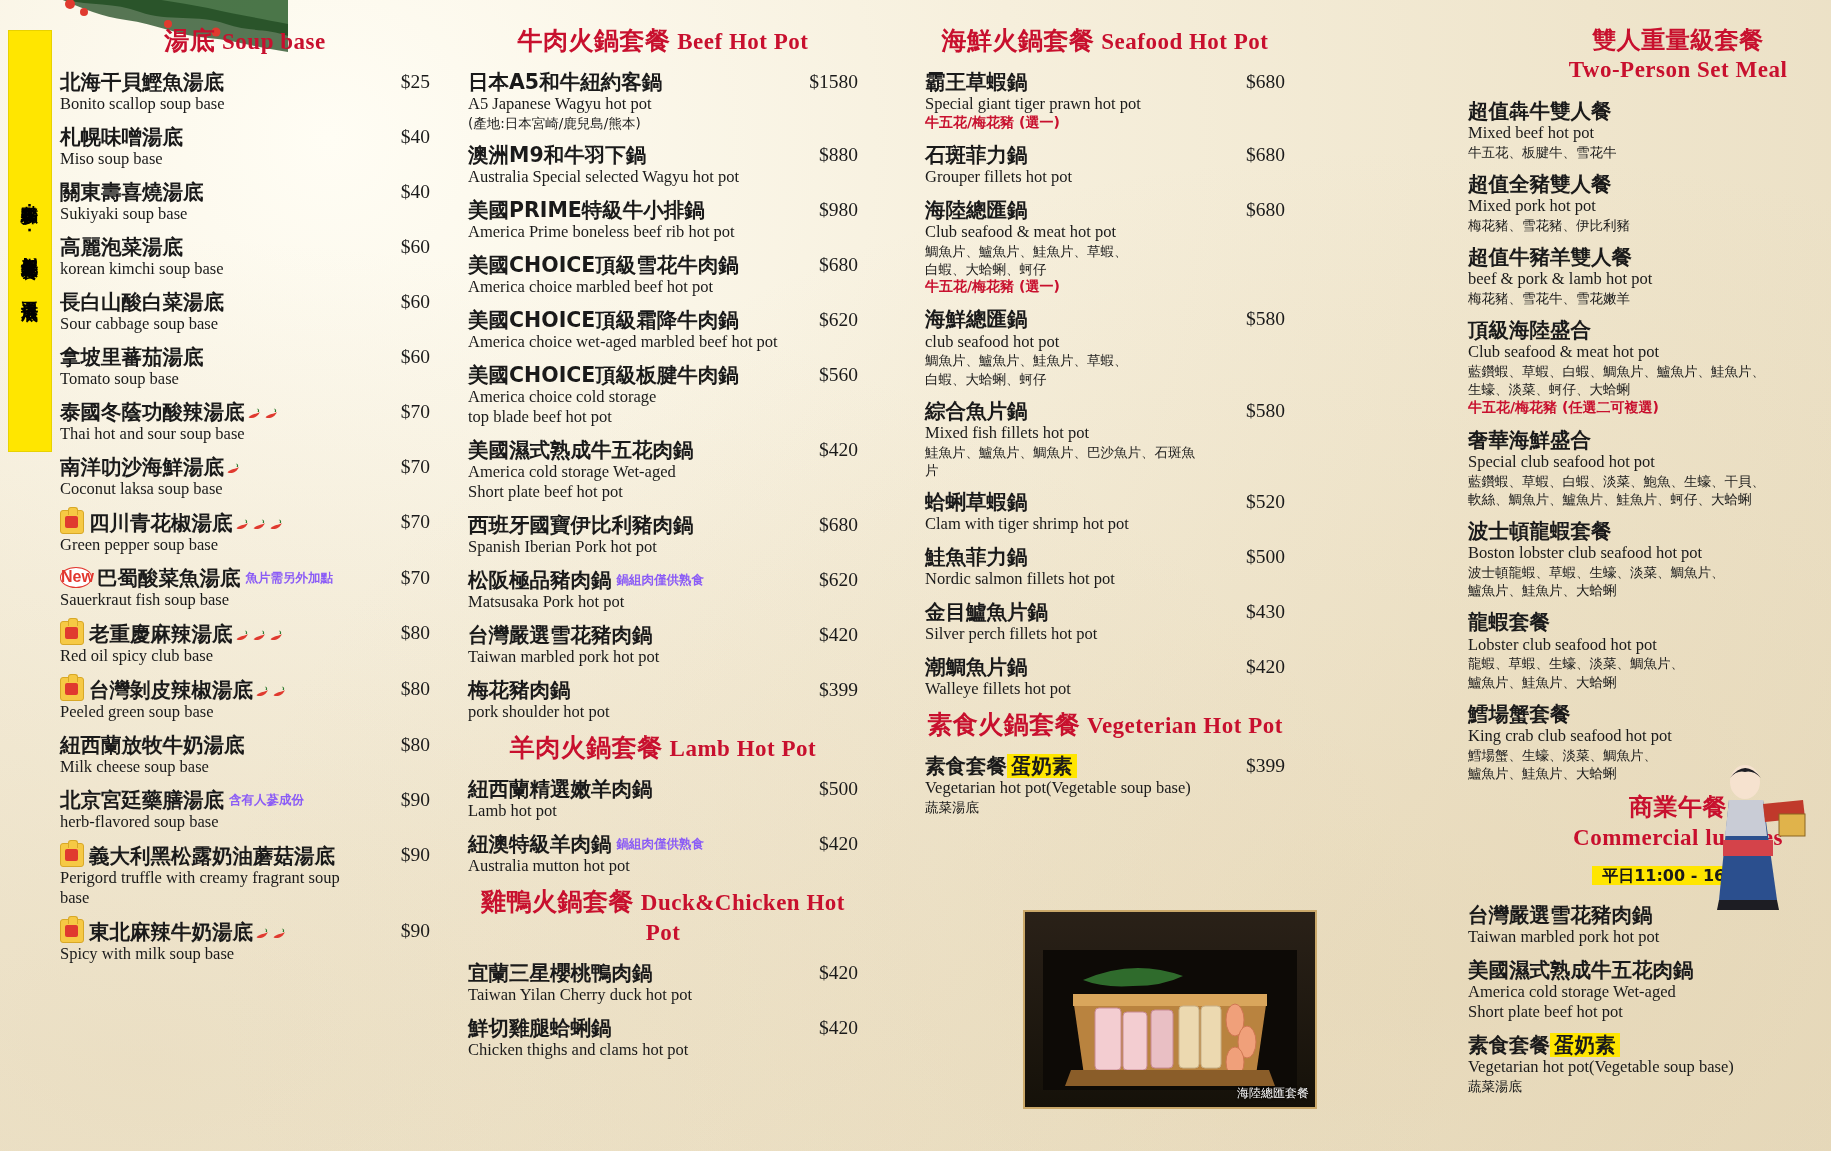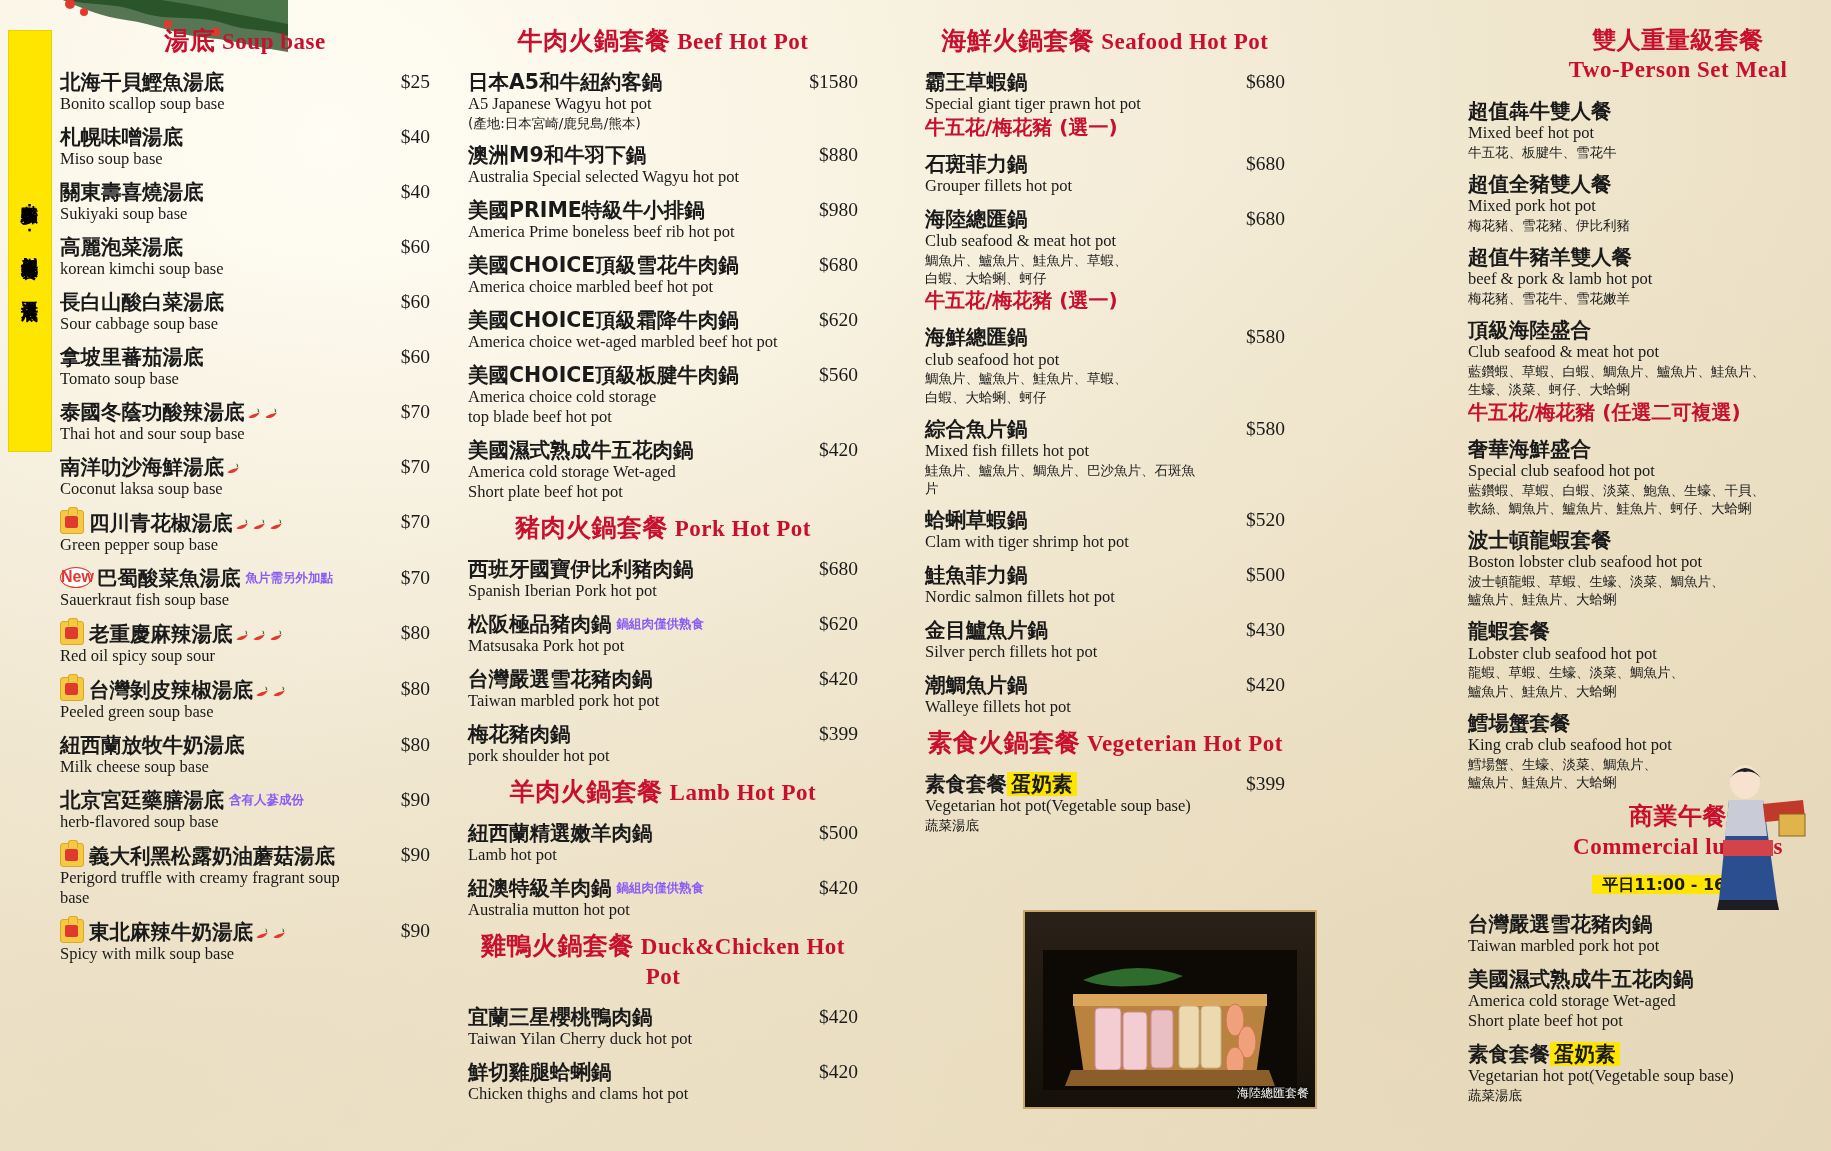--- a/index.html
+++ b/index.html
@@ -111,21 +111,21 @@
     content:"";position:absolute;left:7px;top:-4px;width:8px;height:7px;
     background:#f6c944;border:1px solid #d8a827;border-bottom:none;border-radius:3px 3px 0 0;
   }
   .mini-note{
     font-size:12.5px;color:#8b5cf6;font-family:"DejaVu Sans",sans-serif;
     vertical-align:3px;margin-left:5px;font-weight:bold;
   }
   .hl-yellow{
     background:#ffe600;padding:0 4px;font-family:"DejaVu Sans",sans-serif;
   }
-  .pick-note{color:#c8102e;font-size:20px;font-family:"DejaVu Sans",sans-serif;font-weight:bold;}
+  .pick-note{color:#c8102e;font-size:14px;font-family:"DejaVu Sans",sans-serif;font-weight:bold;}
 
   
   .photo{
     position:absolute;left:1000px;top:910px;width:290px;height:195px;
     border:2px solid #caa86a;
     background:linear-gradient(#2a2118,#151109);
     overflow:hidden;
     margin-left:23px;
   }
   .photo .cap{
@@ -238,21 +238,21 @@
           <div class="cn"><span class="spicybox"></span><span>老重慶麻辣湯底</span><svg class="chili" viewBox="0 0 20 16">
               <path d="M2 13 C6 16 15 13 17 6 C13 9 7 8 2 13Z" fill="#e03a2f"></path>
               <path d="M16 6 C17 3 15 1 13 2 C15 2 15 5 14 6Z" fill="#2f7d32"></path>
             </svg><svg class="chili" viewBox="0 0 20 16">
               <path d="M2 13 C6 16 15 13 17 6 C13 9 7 8 2 13Z" fill="#e03a2f"></path>
               <path d="M16 6 C17 3 15 1 13 2 C15 2 15 5 14 6Z" fill="#2f7d32"></path>
             </svg><svg class="chili" viewBox="0 0 20 16">
               <path d="M2 13 C6 16 15 13 17 6 C13 9 7 8 2 13Z" fill="#e03a2f"></path>
               <path d="M16 6 C17 3 15 1 13 2 C15 2 15 5 14 6Z" fill="#2f7d32"></path>
             </svg></div>
-          <div class="en">Red oil spicy soup sour</div>
+          <div class="en">Red oil spicy club base</div>
           <div class="price">$80</div>
         </div>
         <div class="item">
           <div class="cn"><span class="spicybox"></span><span>台灣剝皮辣椒湯底</span><svg class="chili" viewBox="0 0 20 16">
               <path d="M2 13 C6 16 15 13 17 6 C13 9 7 8 2 13Z" fill="#e03a2f"></path>
               <path d="M16 6 C17 3 15 1 13 2 C15 2 15 5 14 6Z" fill="#2f7d32"></path>
             </svg><svg class="chili" viewBox="0 0 20 16">
               <path d="M2 13 C6 16 15 13 17 6 C13 9 7 8 2 13Z" fill="#e03a2f"></path>
               <path d="M16 6 C17 3 15 1 13 2 C15 2 15 5 14 6Z" fill="#2f7d32"></path>
             </svg></div>
@@ -322,21 +322,20 @@
           <div class="en">top blade beef hot pot</div>
           <div class="price">$560</div>
         </div>
         <div class="item">
           <div class="cn"><span>美國濕式熟成牛五花肉鍋</span></div>
           <div class="en">America cold storage Wet-aged</div>
           <div class="en">Short plate beef hot pot</div>
           <div class="price">$420</div>
         </div>
       </div>
-      <h2 class="sec"><span>豬肉火鍋套餐</span> <span class="en">Pork Hot Pot</span></h2>
       <div>
         <div class="item">
           <div class="cn"><span>西班牙國寶伊比利豬肉鍋</span></div>
           <div class="en">Spanish Iberian Pork hot pot</div>
           <div class="price">$680</div>
         </div>
         <div class="item">
           <div class="cn"><span>松阪極品豬肉鍋</span><span class="mini-note">鍋組肉僅供熟食</span></div>
           <div class="en">Matsusaka Pork hot pot</div>
           <div class="price">$620</div>

